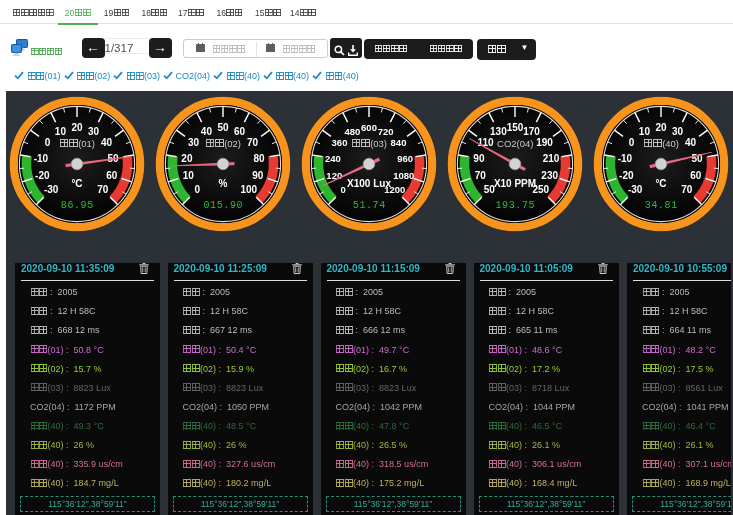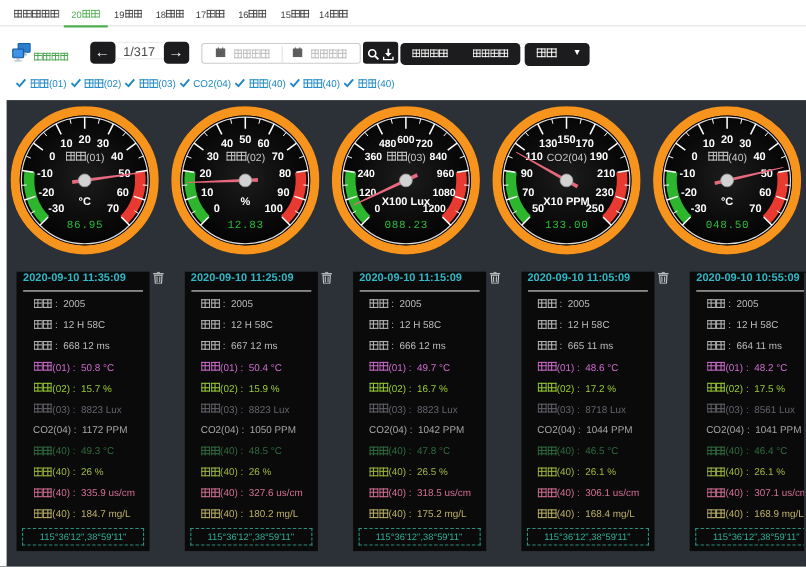--- a/index.html
+++ b/index.html
@@ -9,41 +9,41 @@
 background-position:0 0,0 46%,0 100%,0 0,100% 0,50% 0;
 background-size:100% 13%,100% 13%,100% 13%,11% 100%,11% 100%,13% 100%;background-repeat:no-repeat;opacity:.95}
 .tabbar{position:absolute;left:0;top:0;width:733px;height:24px;border-bottom:1px solid #e2e2e2;background:#fff}
 .tab{position:absolute;top:7.5px;font-size:8.5px;color:#3c3c3c}
 .tab.act{color:#4caf50}
 .ul{position:absolute;left:58px;top:23px;width:40px;height:2px;background:#4caf50}
 .btn{position:absolute;background:#1c1c1e;border-radius:4px;color:#fff}
 .pgl{left:81.5px;top:38px;width:23px;height:20px}
 .pgr{left:148.5px;top:38px;width:23px;height:20px}
 .arr{font-weight:bold;font-size:14px;text-align:center;line-height:19px;display:block}
-.pgm{position:absolute;left:104.5px;top:38px;width:44px;height:16px;border-top:1px solid #ececec;border-bottom:1px solid #ececec;font-size:11.5px;color:#4a4a4a;text-align:center;line-height:18px}
+.pgm{position:absolute;left:104.5px;top:38px;width:44px;height:16px;border-top:1px solid #ececec;border-bottom:1px solid #ececec;font-size:11.5px;color:#4a4a4a;line-height:18px}
 .dates{position:absolute;left:183px;top:39px;width:145px;height:19px;border:1px solid #ccc;border-radius:3px;background:#fff;font-size:8.5px;color:#b9b9b9}
 .d1{position:absolute;left:12px;top:3px}.d2{position:absolute;left:82px;top:3px}
 .dt1{position:absolute;left:28px;top:4px}.dt2{position:absolute;left:98px;top:4px}
 .dsep{position:absolute;left:72px;top:2px;height:15px;width:1px;background:#e3e3e3}
 .srch{left:329.5px;top:38px;width:32px;height:20px;border-radius:3px}
 .mg{position:absolute;left:4px;top:4px}.dn{position:absolute;left:18px;top:4px}
 .act2{left:364px;top:38.5px;width:109px;height:20.5px;font-size:8.5px}
 .a1{position:absolute;left:10px;top:5px}.a2{position:absolute;left:65px;top:5px}
 .menu{left:476.5px;top:38.5px;width:59px;height:21.5px;font-size:9.5px}
 .mt{position:absolute;left:11px;top:5px}.caret{position:absolute;right:7px;top:4px;font-size:8px;color:#fff}
 .logo{position:absolute;left:11px;top:39px}
 .online{position:absolute;left:31px;top:47px;font-size:8px;color:#43a047;font-weight:bold}
 .cbrow{position:absolute;left:0;top:69px;width:733px;height:17px}
 .cbi{position:absolute;top:2px;font-size:9px;color:#1e88c5}
 .ck{vertical-align:-1px;margin-right:3px}
 .dash{position:absolute;left:6px;top:91px;width:727px;height:424px;background:#2c3137;overflow:hidden}
 .g{position:absolute;top:4.8px}
 .gv{position:absolute;width:136px;text-align:center;top:108.5px;font-family:"Liberation Mono",monospace;font-size:10px;color:#2eb93a;letter-spacing:0.6px}
 .gt{position:absolute;width:136px;text-align:center;top:46.5px;font-size:9.5px;color:#c9c9c9}
-.panel{position:absolute;top:156px;width:121px;height:253.5px;background:#0a0a0b}
+.panel{position:absolute;top:172px;width:145px;height:253.5px;background:#0a0a0b}
 .ph{position:absolute;left:6px;top:0px;font-size:10px;font-weight:bold;color:#2fb9c9;width:133px}
 .tr{position:absolute;right:5px;top:0}
 .hr{position:absolute;left:6px;right:6px;top:16.8px;border-top:1px solid #dedede}
 .pr{position:absolute;left:15px;font-size:9px;white-space:nowrap}
 .pf{position:absolute;left:5px;right:5px;top:233.4px;height:15.5px;border:1px dashed #27907f;color:#31af97;font-size:8.5px;text-align:center;line-height:15px}
 .rstrip{position:absolute;right:0;top:157px;width:2px;height:267px;background:#2c3137}
 
 .panel .pr:nth-child(3){top:24.3px}
 .panel .pr:nth-child(4){top:43.4px}
 .panel .pr:nth-child(5){top:62.4px}
@@ -241,21 +241,21 @@
         <text x="102.7" y="79.3" fill="#fff" font-size="10" font-weight="bold" text-anchor="middle" dominant-baseline="central">90</text>
         <text x="93.8" y="93.8" fill="#fff" font-size="10" font-weight="bold" text-anchor="middle" dominant-baseline="central">100</text>
         <text x="68" y="87.5" fill="#fff" font-size="10" font-weight="bold" text-anchor="middle" dominant-baseline="central">%</text>
         <rect x="45" y="128" width="46" height="14" fill="none"></rect>
         <g transform="rotate(-92.07 68 68)">
           <polygon points="-1.7,11.5 -0.45,-52.5 0.45,-52.5 1.7,11.5" transform="translate(68,68)" fill="#e8697d"></polygon>
         </g>
         <circle cx="68" cy="68" r="5.8" fill="#d2d2d2" stroke="#9a9a9a" stroke-width="0.8"></circle>
       </svg></div>
     <div class="gt" style="left:149.3px"><i class="h"></i><i class="h"></i>(02)</div>
-    <div class="gv" style="left:149.3px">12.83</div>
+    <div class="gv" style="left:149.3px">015.90</div>
     <div class="g" style="left:295.3px"><svg width="136" height="136" viewBox="0 0 136 136">
         <defs>
           <radialGradient id="face2" cx="50%" cy="47%" r="60%">
             <stop offset="0%" stop-color="#1d1d1d"></stop>
             <stop offset="55%" stop-color="#0c0c0c"></stop>
             <stop offset="100%" stop-color="#000"></stop>
           </radialGradient>
         </defs>
         <circle cx="68" cy="68" r="67.3" fill="#000"></circle>
         <circle cx="68" cy="68" r="63.2" fill="none" stroke="#f7941e" stroke-width="8.2"></circle>
@@ -296,21 +296,21 @@
         <text x="102.7" y="79.3" fill="#fff" font-size="9.5" font-weight="bold" text-anchor="middle" dominant-baseline="central">1080</text>
         <text x="93.8" y="93.8" fill="#fff" font-size="9.5" font-weight="bold" text-anchor="middle" dominant-baseline="central">1200</text>
         <text x="68" y="87.5" fill="#fff" font-size="10" font-weight="bold" text-anchor="middle" dominant-baseline="central">X100 Lux</text>
         <rect x="45" y="128" width="46" height="14" fill="none"></rect>
         <g transform="rotate(-115.15 68 68)">
           <polygon points="-1.7,11.5 -0.45,-52.5 0.45,-52.5 1.7,11.5" transform="translate(68,68)" fill="#e8697d"></polygon>
         </g>
         <circle cx="68" cy="68" r="5.8" fill="#d2d2d2" stroke="#9a9a9a" stroke-width="0.8"></circle>
       </svg></div>
     <div class="gt" style="left:295.3px"><i class="h"></i><i class="h"></i>(03)</div>
-    <div class="gv" style="left:295.3px">088.23</div>
+    <div class="gv" style="left:295.3px">51.74</div>
     <div class="g" style="left:441.3px"><svg width="136" height="136" viewBox="0 0 136 136">
         <defs>
           <radialGradient id="face3" cx="50%" cy="47%" r="60%">
             <stop offset="0%" stop-color="#1d1d1d"></stop>
             <stop offset="55%" stop-color="#0c0c0c"></stop>
             <stop offset="100%" stop-color="#000"></stop>
           </radialGradient>
         </defs>
         <circle cx="68" cy="68" r="67.3" fill="#000"></circle>
         <circle cx="68" cy="68" r="63.2" fill="none" stroke="#f7941e" stroke-width="8.2"></circle>
@@ -351,21 +351,21 @@
         <text x="102.7" y="79.3" fill="#fff" font-size="10" font-weight="bold" text-anchor="middle" dominant-baseline="central">230</text>
         <text x="93.8" y="93.8" fill="#fff" font-size="10" font-weight="bold" text-anchor="middle" dominant-baseline="central">250</text>
         <text x="68" y="87.5" fill="#fff" font-size="10" font-weight="bold" text-anchor="middle" dominant-baseline="central">X10 PPM</text>
         <rect x="45" y="128" width="46" height="14" fill="none"></rect>
         <g transform="rotate(-60.75 68 68)">
           <polygon points="-1.7,11.5 -0.45,-52.5 0.45,-52.5 1.7,11.5" transform="translate(68,68)" fill="#e8697d"></polygon>
         </g>
         <circle cx="68" cy="68" r="5.8" fill="#d2d2d2" stroke="#9a9a9a" stroke-width="0.8"></circle>
       </svg></div>
     <div class="gt" style="left:441.3px">CO2(04)</div>
-    <div class="gv" style="left:441.3px">133.00</div>
+    <div class="gv" style="left:441.3px">193.75</div>
     <div class="g" style="left:587.3px"><svg width="136" height="136" viewBox="0 0 136 136">
         <defs>
           <radialGradient id="face4" cx="50%" cy="47%" r="60%">
             <stop offset="0%" stop-color="#1d1d1d"></stop>
             <stop offset="55%" stop-color="#0c0c0c"></stop>
             <stop offset="100%" stop-color="#000"></stop>
           </radialGradient>
         </defs>
         <circle cx="68" cy="68" r="67.3" fill="#000"></circle>
         <circle cx="68" cy="68" r="63.2" fill="none" stroke="#f7941e" stroke-width="8.2"></circle>
@@ -406,21 +406,21 @@
         <text x="102.7" y="79.3" fill="#fff" font-size="10" font-weight="bold" text-anchor="middle" dominant-baseline="central">60</text>
         <text x="93.8" y="93.8" fill="#fff" font-size="10" font-weight="bold" text-anchor="middle" dominant-baseline="central">70</text>
         <text x="68" y="87.5" fill="#fff" font-size="10" font-weight="bold" text-anchor="middle" dominant-baseline="central">°C</text>
         <rect x="45" y="128" width="46" height="14" fill="none"></rect>
         <g transform="rotate(76.95 68 68)">
           <polygon points="-1.7,11.5 -0.45,-52.5 0.45,-52.5 1.7,11.5" transform="translate(68,68)" fill="#e8697d"></polygon>
         </g>
         <circle cx="68" cy="68" r="5.8" fill="#d2d2d2" stroke="#9a9a9a" stroke-width="0.8"></circle>
       </svg></div>
     <div class="gt" style="left:587.3px"><i class="h"></i><i class="h"></i>(40)</div>
-    <div class="gv" style="left:587.3px">048.50</div>
+    <div class="gv" style="left:587.3px">34.81</div>
     <div class="panel" style="left:9px">
       <div class="ph">2020-09-10 11:35:09<span class="tr"><svg width="10" height="11" viewBox="0 0 10 11">
             <path fill="#c9cdd0" d="M3.6 0h2.8v1H3.6z"></path>
             <rect x="0.2" y="1.3" width="9.6" height="1.1" fill="#c9cdd0"></rect>
             <path fill="none" stroke="#c9cdd0" stroke-width="1" d="M1.7 3.2h6.6l-.45 7.3H2.15z"></path>
             <line x1="3.7" y1="4.4" x2="3.8" y2="9.4" stroke="#c9cdd0" stroke-width="0.9"></line>
             <line x1="6.3" y1="4.4" x2="6.2" y2="9.4" stroke="#c9cdd0" stroke-width="0.9"></line>
           </svg></span></div>
       <div class="hr"></div>
       <div class="pr" style="color:#bcbcbc"><i class="h"></i><i class="h"></i>&nbsp;:&nbsp; 2005</div>

